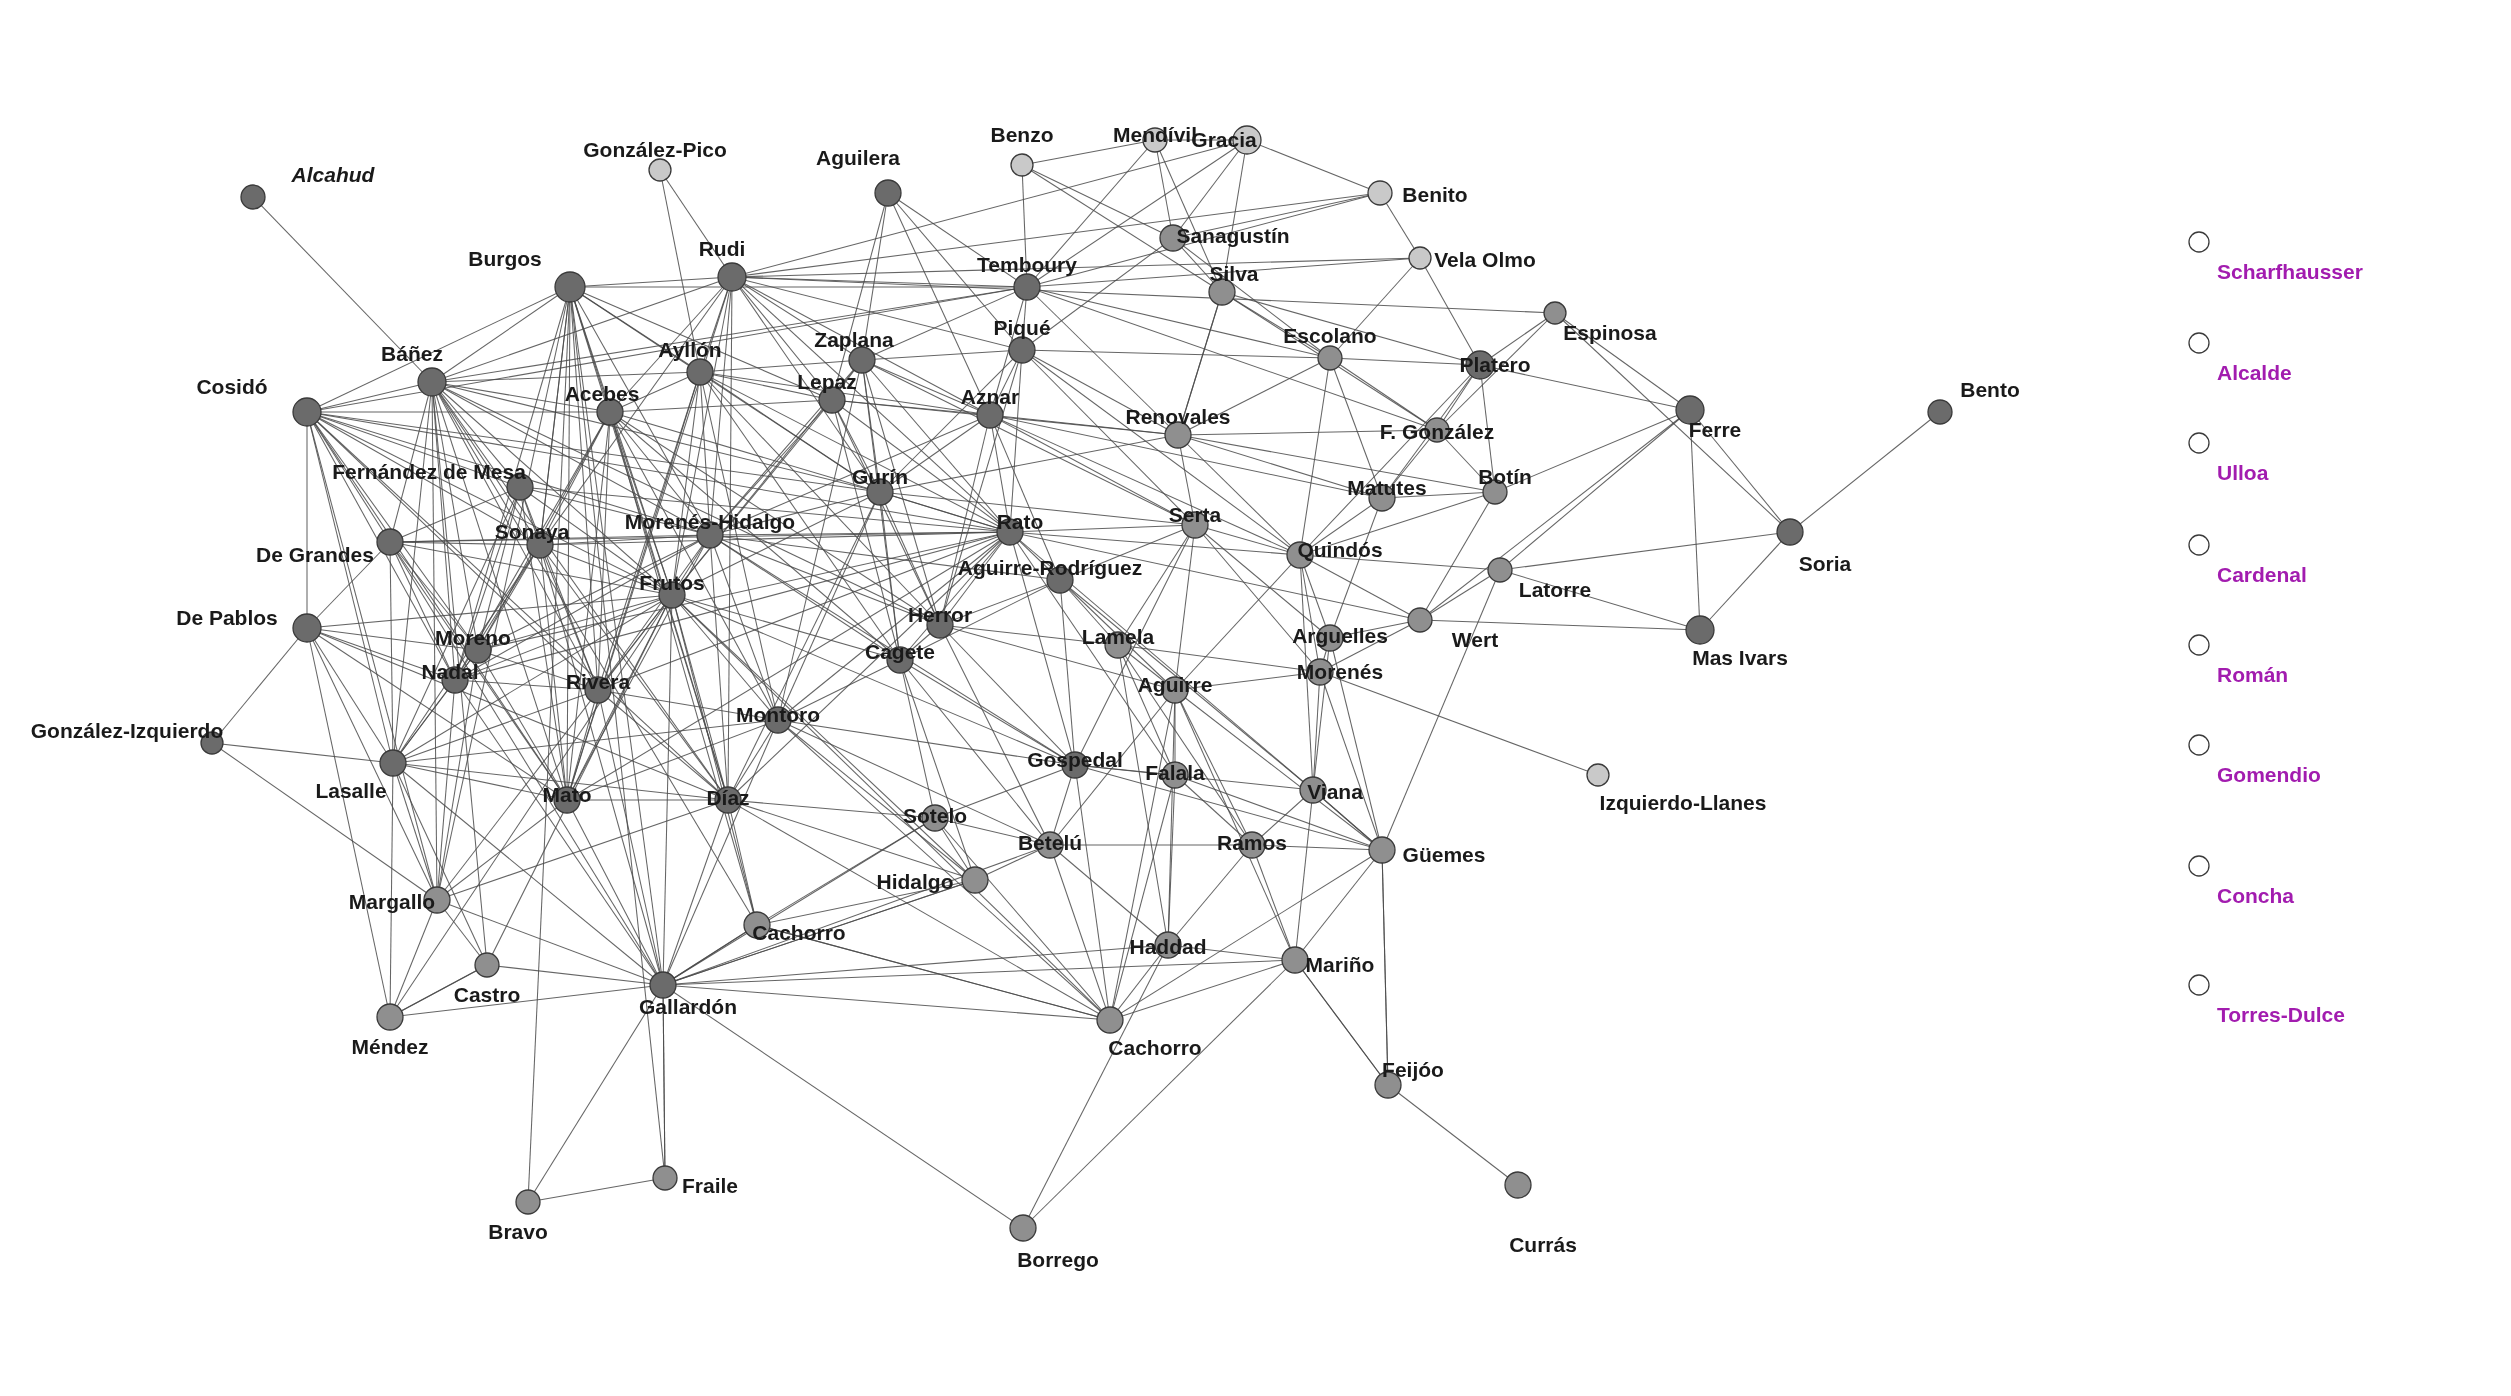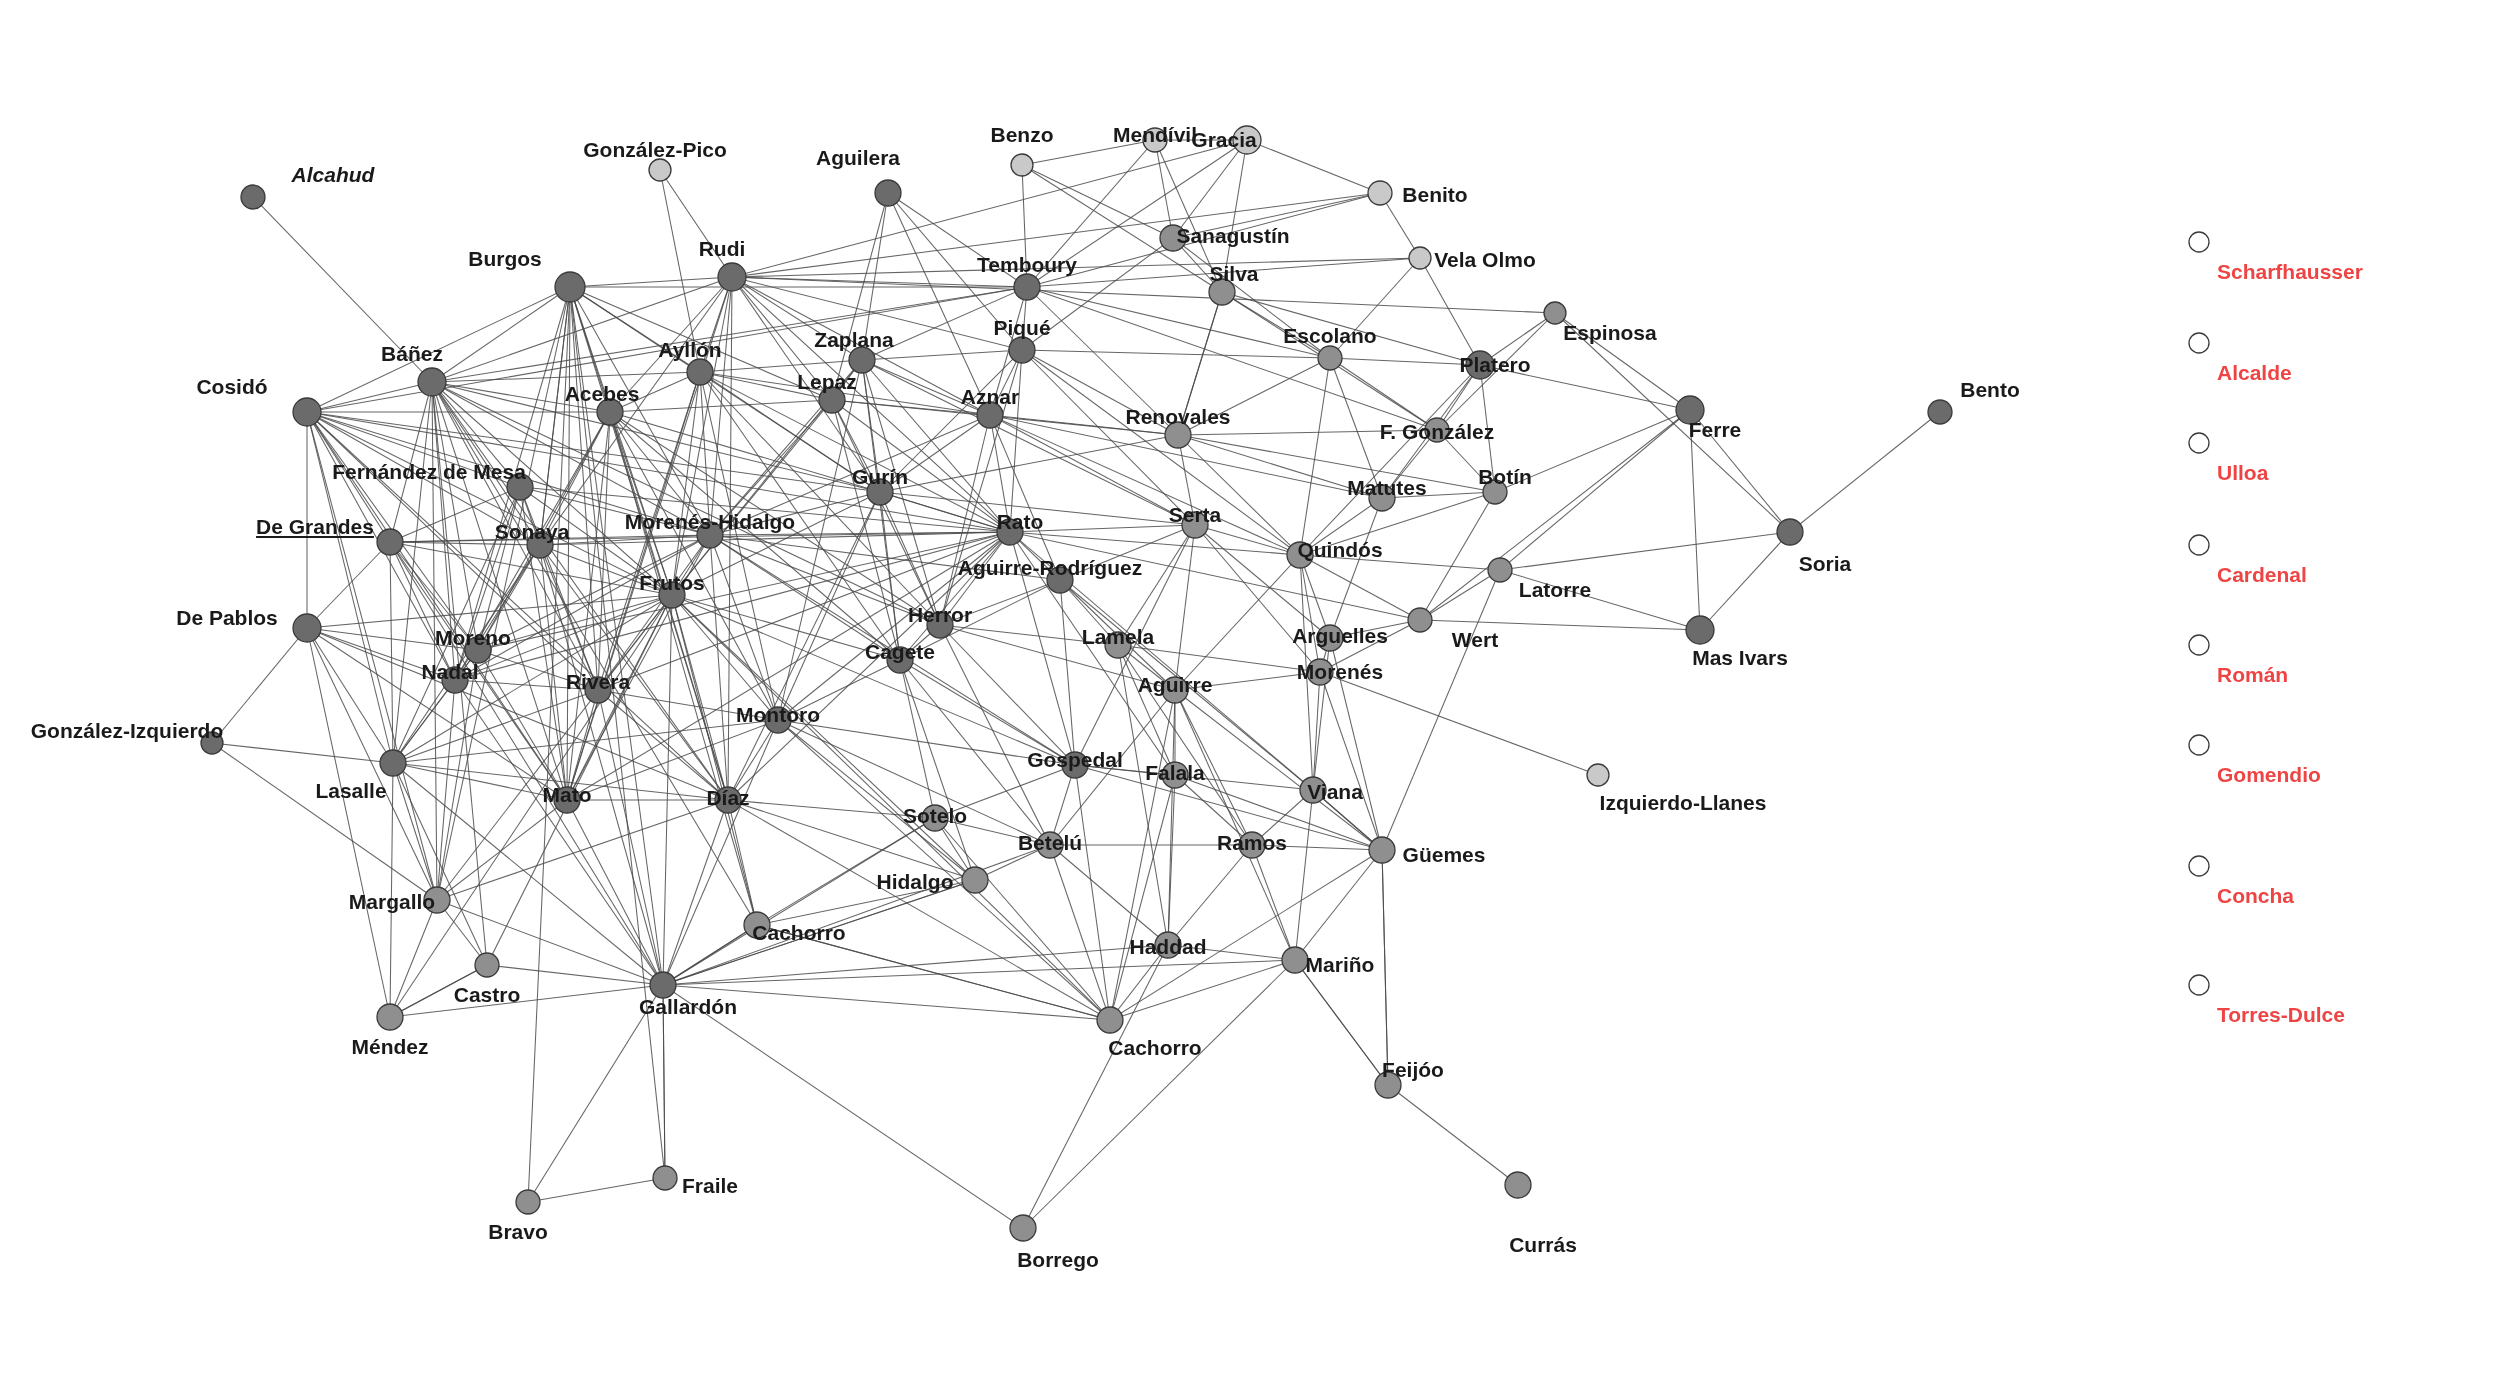--- a/index.html
+++ b/index.html
@@ -34,21 +34,21 @@
     color: #1a1a1a;
     white-space: nowrap;
     transform: translate(-50%, 0);
     pointer-events: none;
   }
   .isolate-label {
     position: absolute;
     font-family: "Liberation Sans", sans-serif;
     font-size: 21px;
     font-weight: bold;
-    color: #ef4444;
+    color: #a21caf;
     white-space: nowrap;
     transform: translate(0, 0);
     pointer-events: none;
   }
 </style>
 </head>
 <body>
 
 <div id="graph-canvas">
   <svg id="graph-svg" viewBox="0 0 2511 1396" preserveAspectRatio="none">
@@ -632,21 +632,21 @@
       <div class="node-label" style="left: 990px; top: 385px;">Aznar</div>
       <div class="node-label" style="left: 1178px; top: 405px;">Renovales</div>
       <div class="node-label" style="left: 1715px; top: 418px;">Ferre</div>
       <div class="node-label" style="left: 1437px; top: 420px;">F. González</div>
       <div class="node-label" style="left: 1990px; top: 378px;">Bento</div>
       <div class="node-label" style="left: 420px; top: 460px; padding-left: 18px;">Fernández de Mesa</div>
       <div class="node-label" style="left: 1387px; top: 476px;">Matutes</div>
       <div class="node-label" style="left: 1505px; top: 465px;">Botín</div>
       <div class="node-label" style="left: 880px; top: 465px;">Gurín</div>
       <div class="node-label" style="left: 532px; top: 520px;">Sonaya</div>
-      <div class="node-label" style="left: 315px; top: 515px; text-decoration: underline;">De Grandes</div>
+      <div class="node-label" style="left: 315px; top: 543px;">De Grandes</div>
       <div class="node-label" style="left: 710px; top: 510px;">Morenés-Hidalgo</div>
       <div class="node-label" style="left: 1020px; top: 510px;">Rato</div>
       <div class="node-label" style="left: 1195px; top: 503px;">Serta</div>
       <div class="node-label" style="left: 1340px; top: 538px;">Quindós</div>
       <div class="node-label" style="left: 1825px; top: 552px;">Soria</div>
       <div class="node-label" style="left: 1050px; top: 556px;">Aguirre-Rodríguez</div>
       <div class="node-label" style="left: 1555px; top: 578px;">Latorre</div>
       <div class="node-label" style="left: 227px; top: 606px;">De Pablos</div>
       <div class="node-label" style="left: 672px; top: 571px;">Frutos</div>
       <div class="node-label" style="left: 1740px; top: 646px;">Mas Ivars</div>

